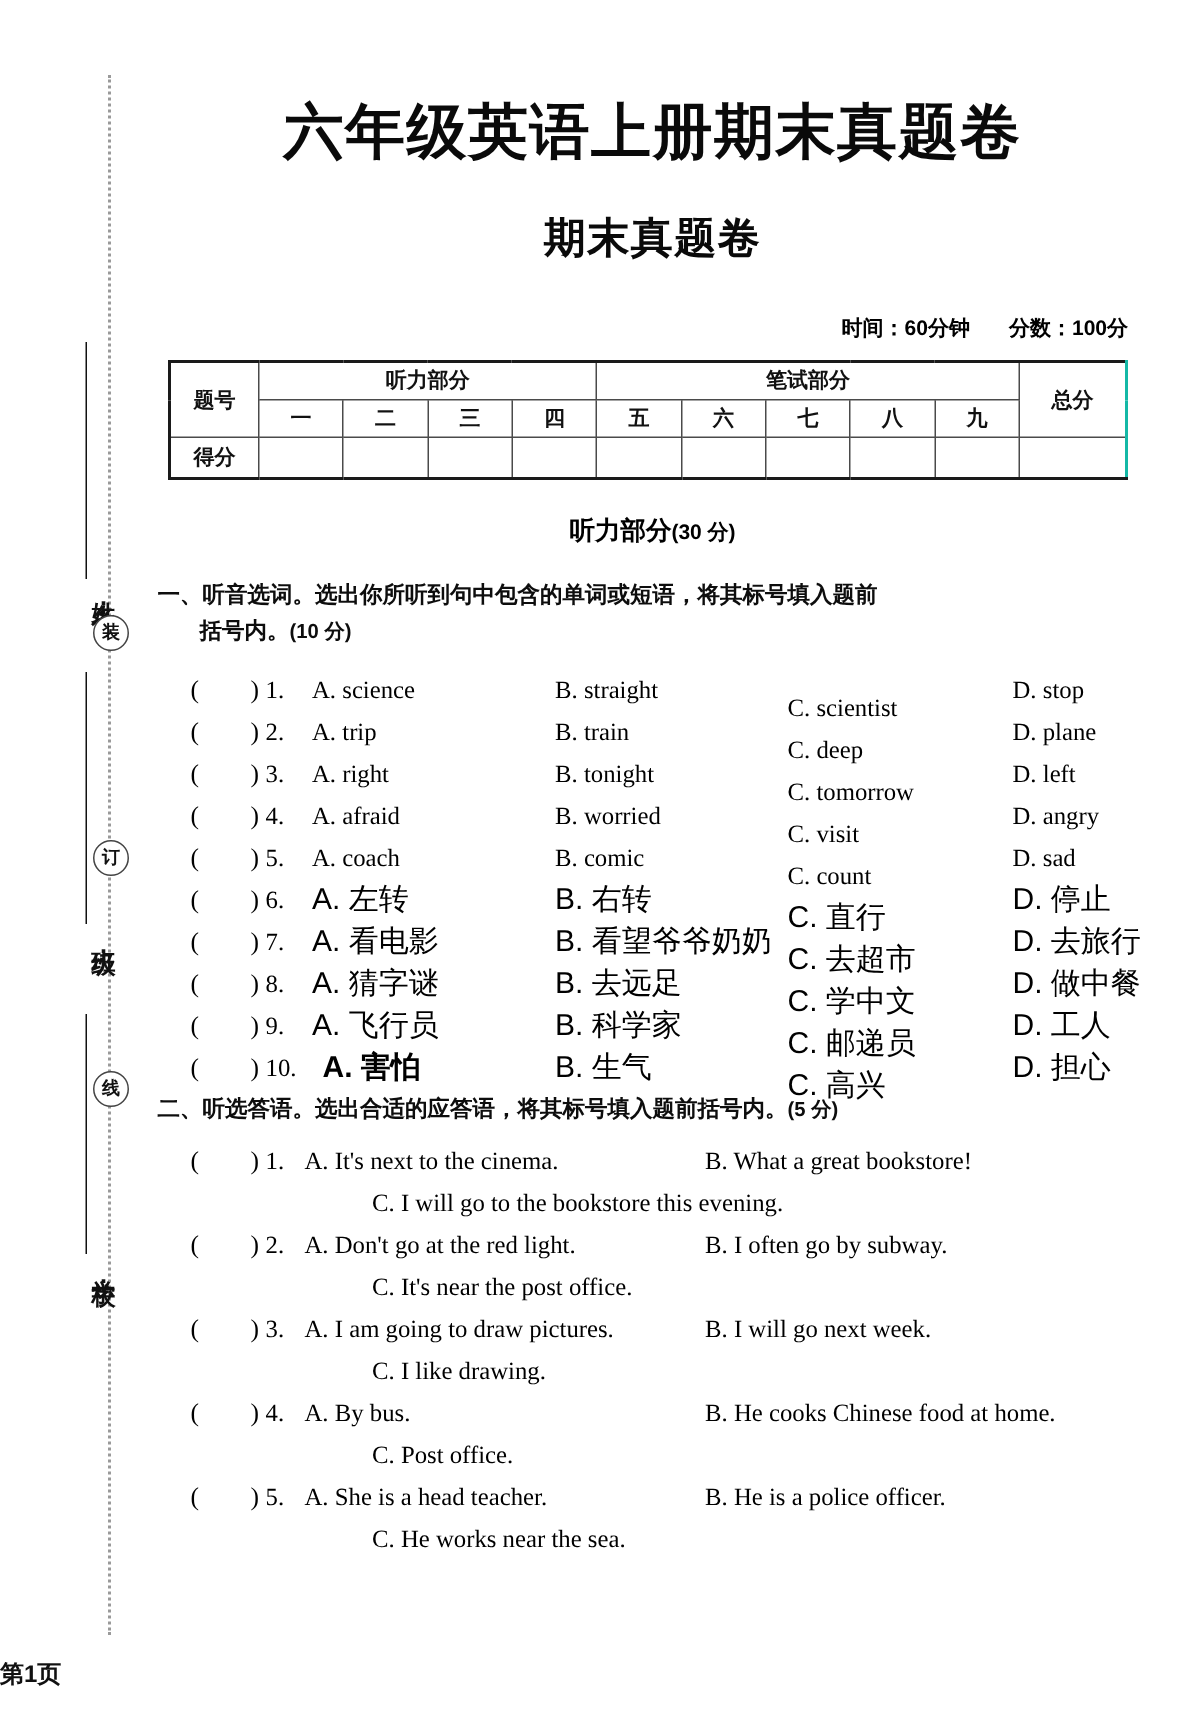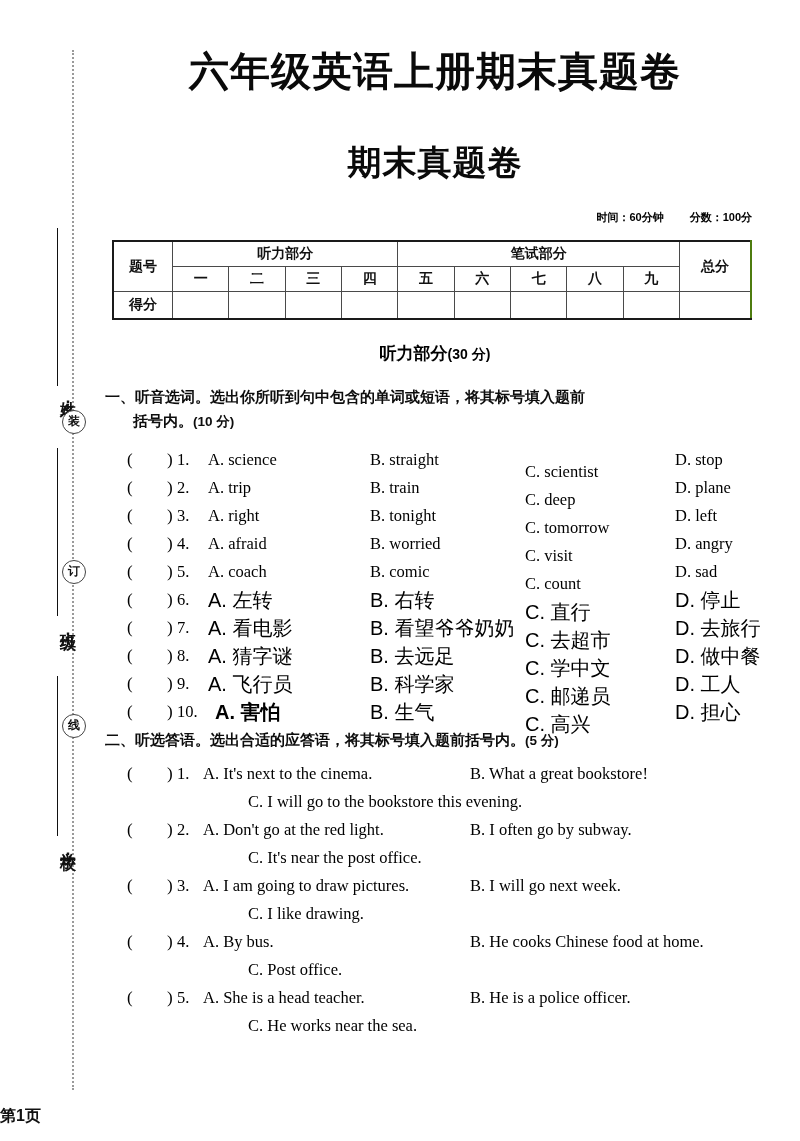--- a/index.html
+++ b/index.html
@@ -73,48 +73,48 @@
   #content {
     position: absolute;
     left: 105px;
     top: 0;
     width: 695px;
     height: 1141px;
   }
 
   #main-title {
     position: absolute;
-    left: 0; top: 44px;
+    left: 0; top: 60px;
     width: 660px;
     text-align: center;
     font-family: "Liberation Sans", "DejaVu Sans", sans-serif;
     font-weight: bold;
     font-size: 40px;
     letter-spacing: 1px;
     color: #0a0a0a;
   }
   #sub-title {
     position: absolute;
     left: 0; top: 140px;
     width: 660px;
     text-align: center;
     font-family: "Liberation Sans", "DejaVu Sans", sans-serif;
     font-weight: bold;
-    font-size: 34px;
+    font-size: 28px;
     letter-spacing: 1px;
     color: #0a0a0a;
   }
 
   #meta-line {
     position: absolute;
     right: 48px;
     top: 210px;
     font-family: "Liberation Sans", "DejaVu Sans", sans-serif;
     font-weight: bold;
-    font-size: 11px;
+    font-size: 14px;
     white-space: nowrap;
   }
   #meta-line .gap { display: inline-block; width: 26px; }
 
   
   #score-table {
     position: absolute;
     left: 7px;
     top: 240px;
     width: 640px;
@@ -129,21 +129,21 @@
     font-family: "Liberation Sans", "DejaVu Sans", sans-serif;
     font-weight: bold;
     font-size: 14px;
     color: #111;
     height: 24px;
     padding: 0;
   }
   #score-table .outer-t { border-top: 2px solid #1a1a1a; }
   #score-table .outer-b { border-bottom: 2px solid #1a1a1a; }
   #score-table .outer-l { border-left: 2px solid #1a1a1a; }
-  #score-table .outer-r { border-right: 2px solid #4d7c0f; }
+  #score-table .outer-r { border-right: 2px solid #14b8a6; }
   #score-table .blank { height: 26px; }
 
   
   .part-banner {
     position: absolute;
     left: 0;
     width: 660px;
     text-align: center;
     font-family: "Liberation Sans", "DejaVu Sans", sans-serif;
     font-weight: bold;

